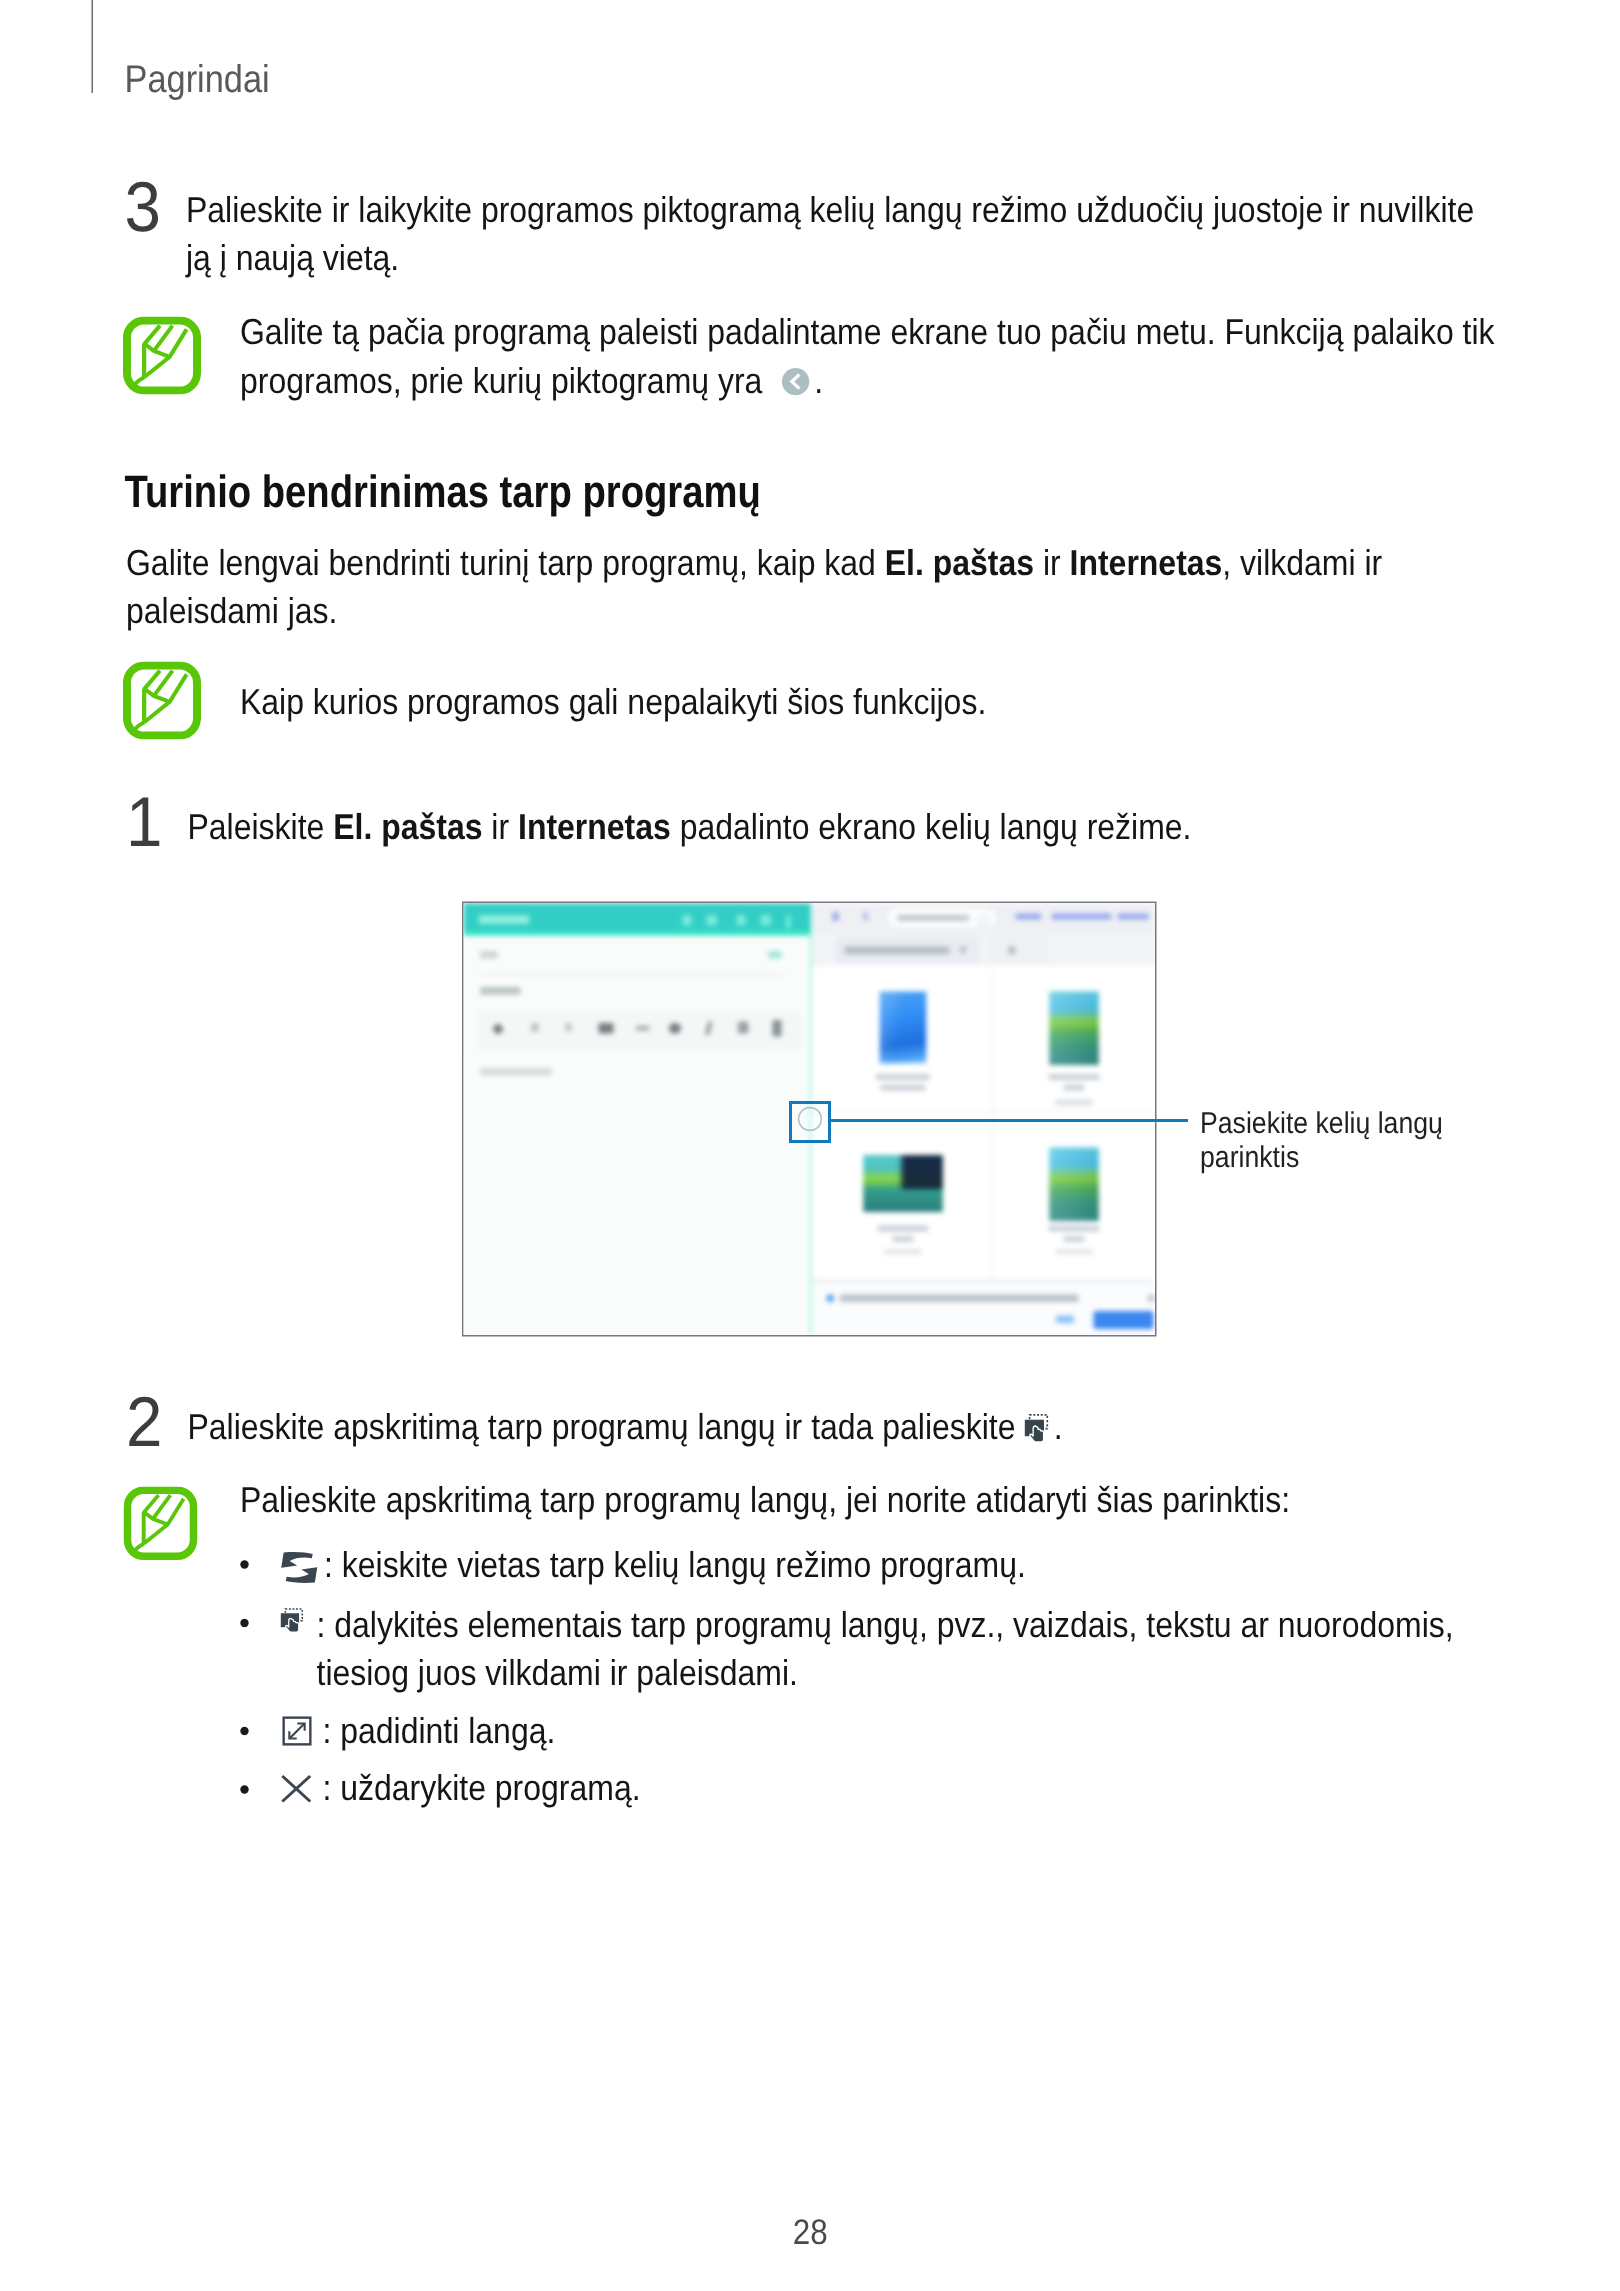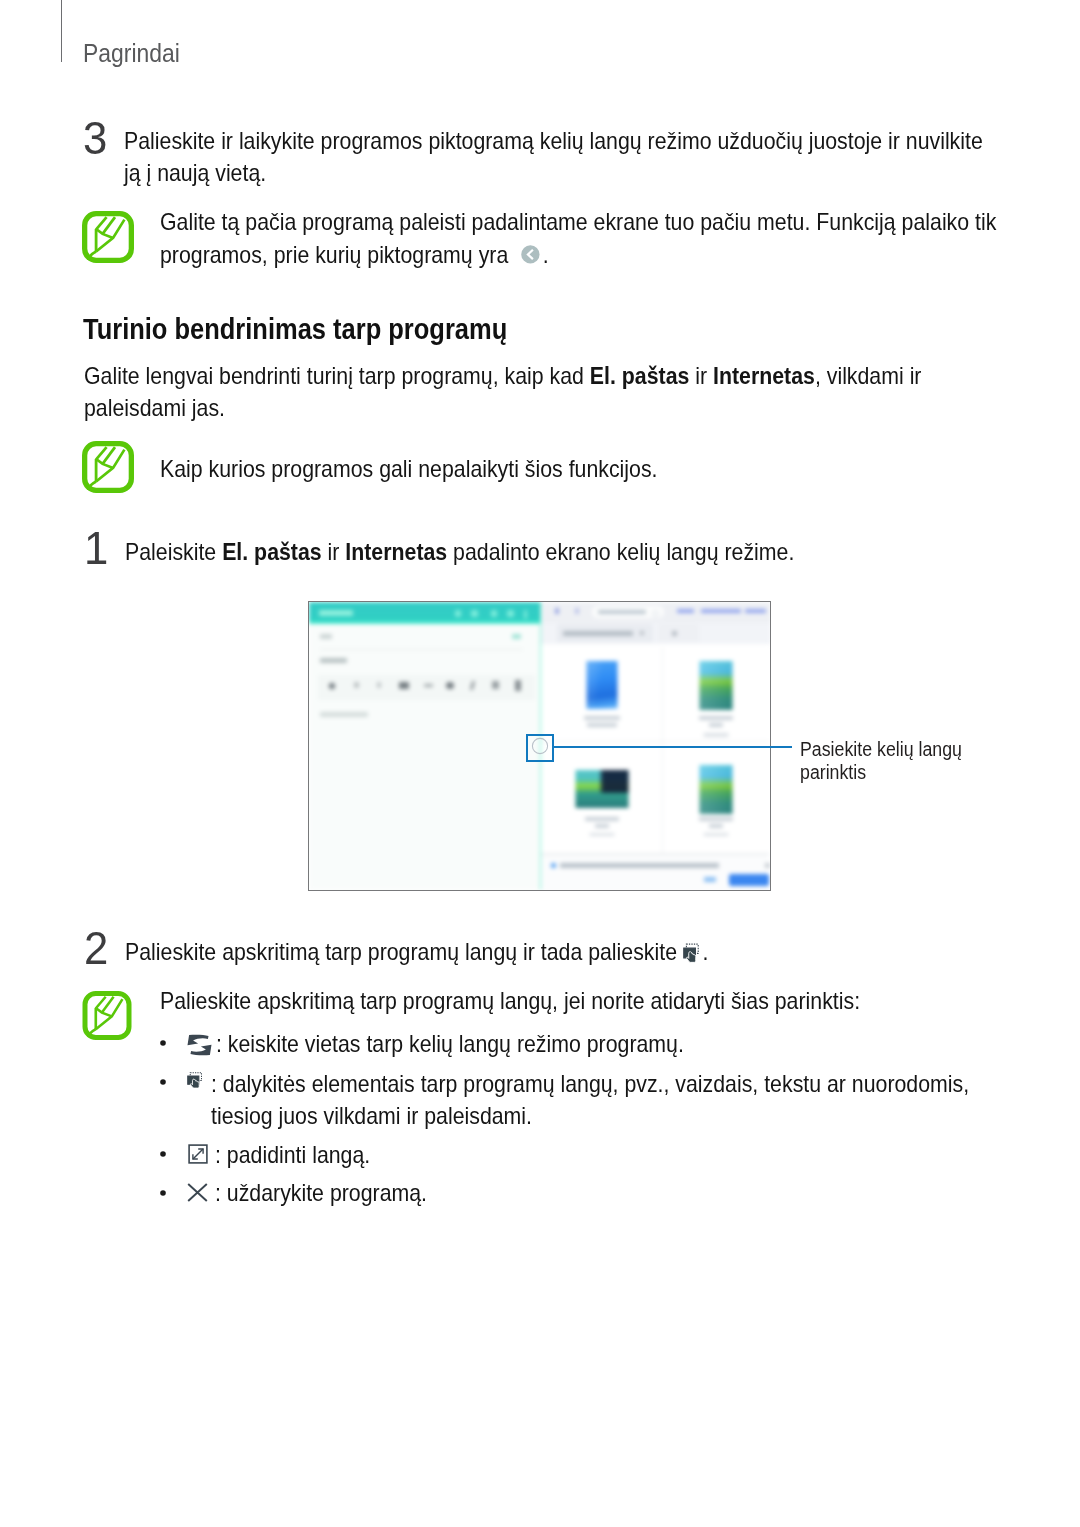--- a/index.html
+++ b/index.html
@@ -338,14 +338,15 @@
   <div class="bul" style="left:159.6px;top:1190.0px;"><svg width="6" height="6" viewBox="0 0 6 6">
         <circle cx="3" cy="3" r="2.8" fill="#1a1a1a"></circle>
       </svg></div>
   <div class="abs" style="left:187.3px;top:1182.9px;">
     <svg width="21" height="19" viewBox="0 0 21 19">
       <path d="M1.2 1.0 L19.8 18.0 M19.8 1.0 L1.2 18.0" fill="none" stroke="#3b4650" stroke-width="1.95" stroke-linecap="butt"></path>
     </svg>
   </div>
   <div class="para" style="left:215.2px;top:1176.9px;width:1060px;white-space:nowrap;">: uždarykite programą.</div>
 
+  <div id="pageno"><span>28</span></div>
 
 </div>
 
 </body></html>

